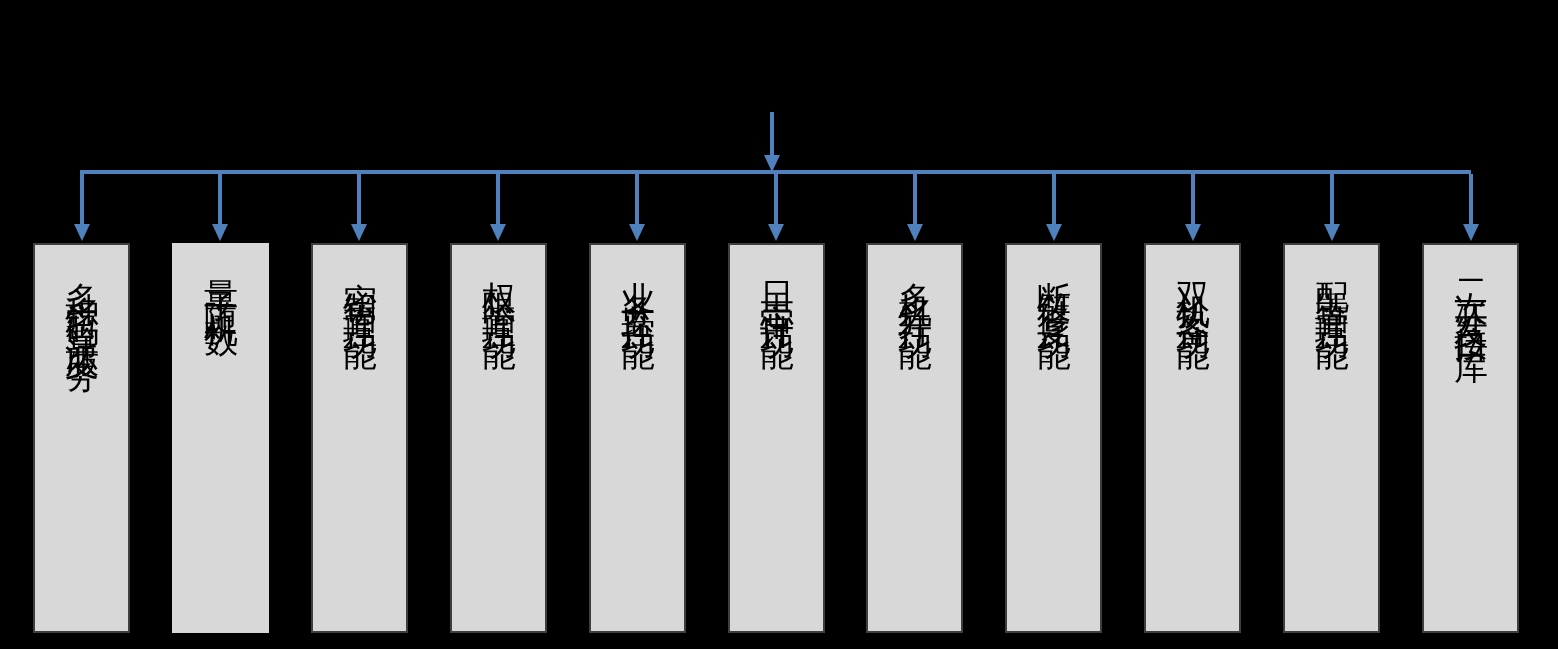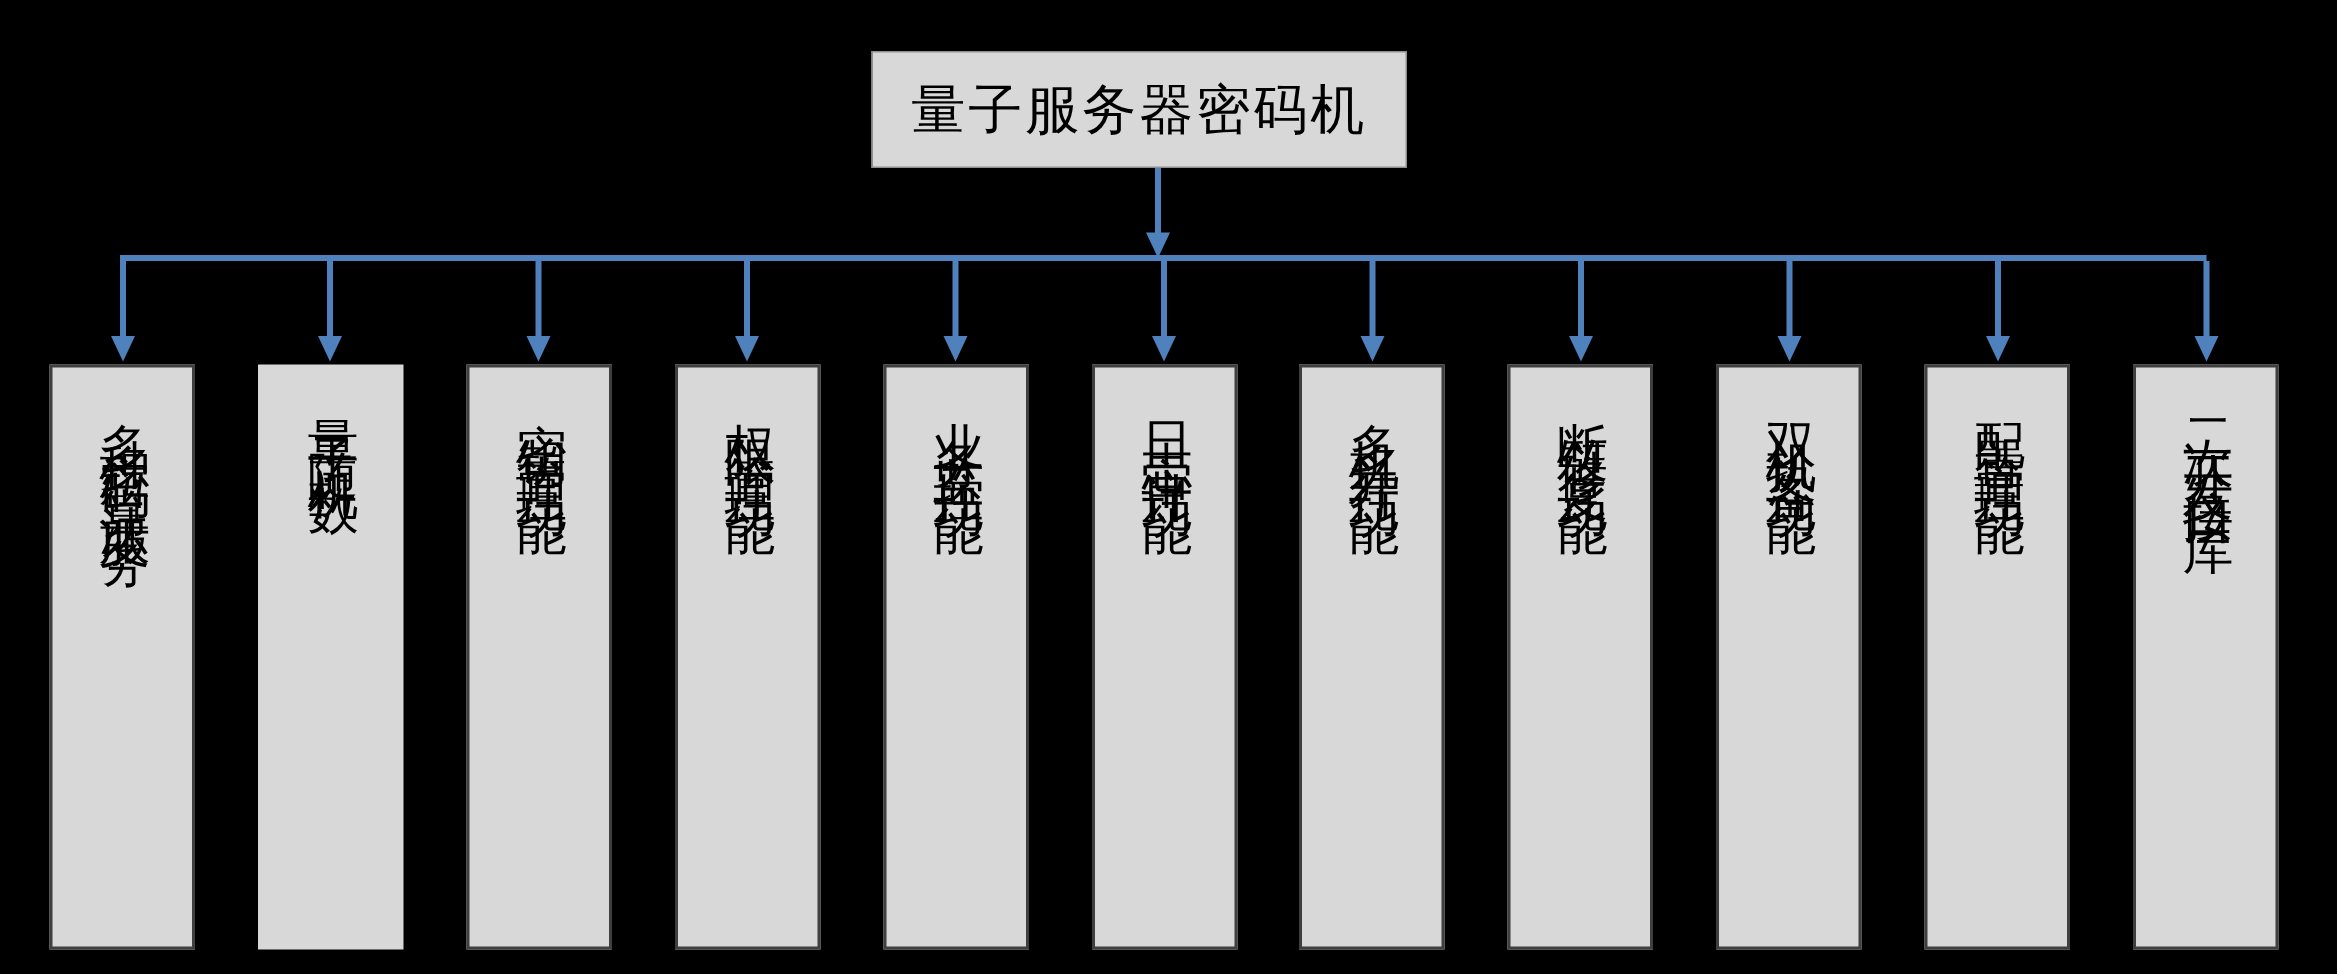--- a/index.html
+++ b/index.html
@@ -94,23 +94,20 @@
     padding-top: 10px;
     color: var(--text, #000000);
     white-space: nowrap;
   }
 </style>
 </head>
 <body>
 
 <div class="canvas" style="--background: #000000; --box-fill: #d8d8d8; --box-border: #3f3f3f; --root-box-border: #8f8f8f; --arrow: #4f81bd; --text: #000000;">
 
-  <div class="root-box">
-    <span>量子服务器密码机</span>
-  </div>
 
   <div class="trunk" style="left:764px">
     <div class="shaft"></div>
     <div class="head"></div>
   </div>
 
   <div class="hline"></div>
 
   <div class="branch" style="left:74px">
       <div class="shaft"></div>

